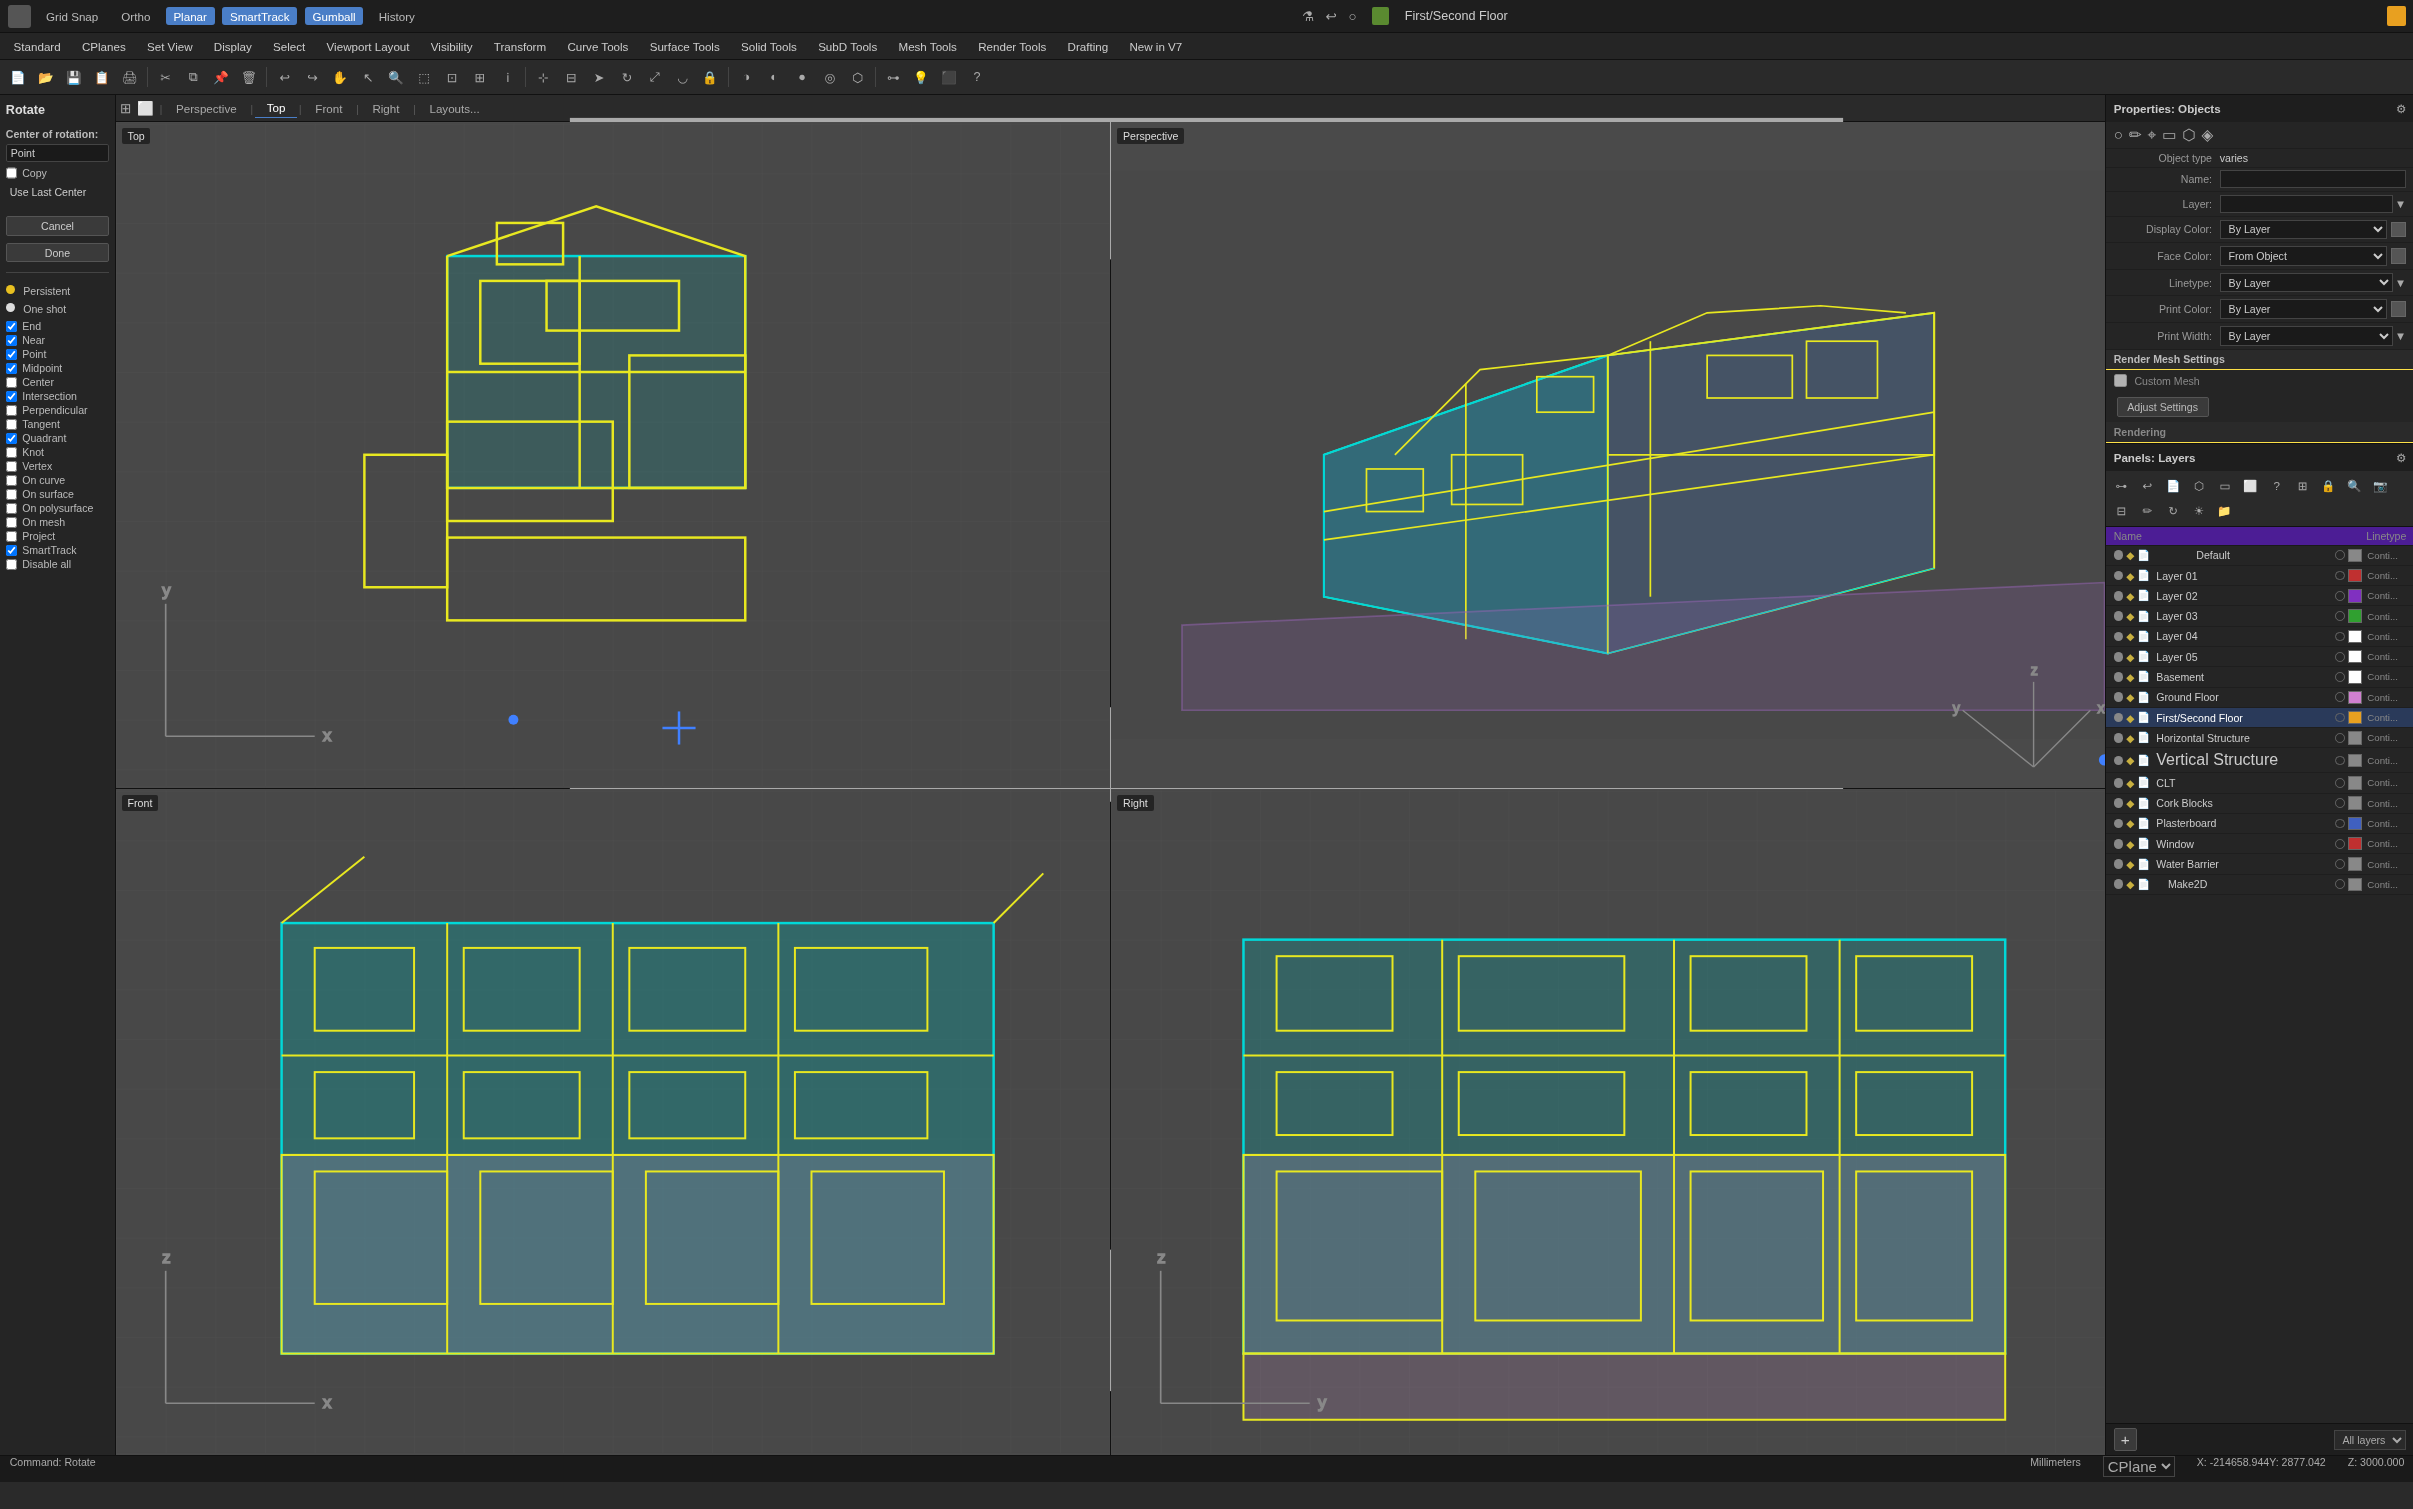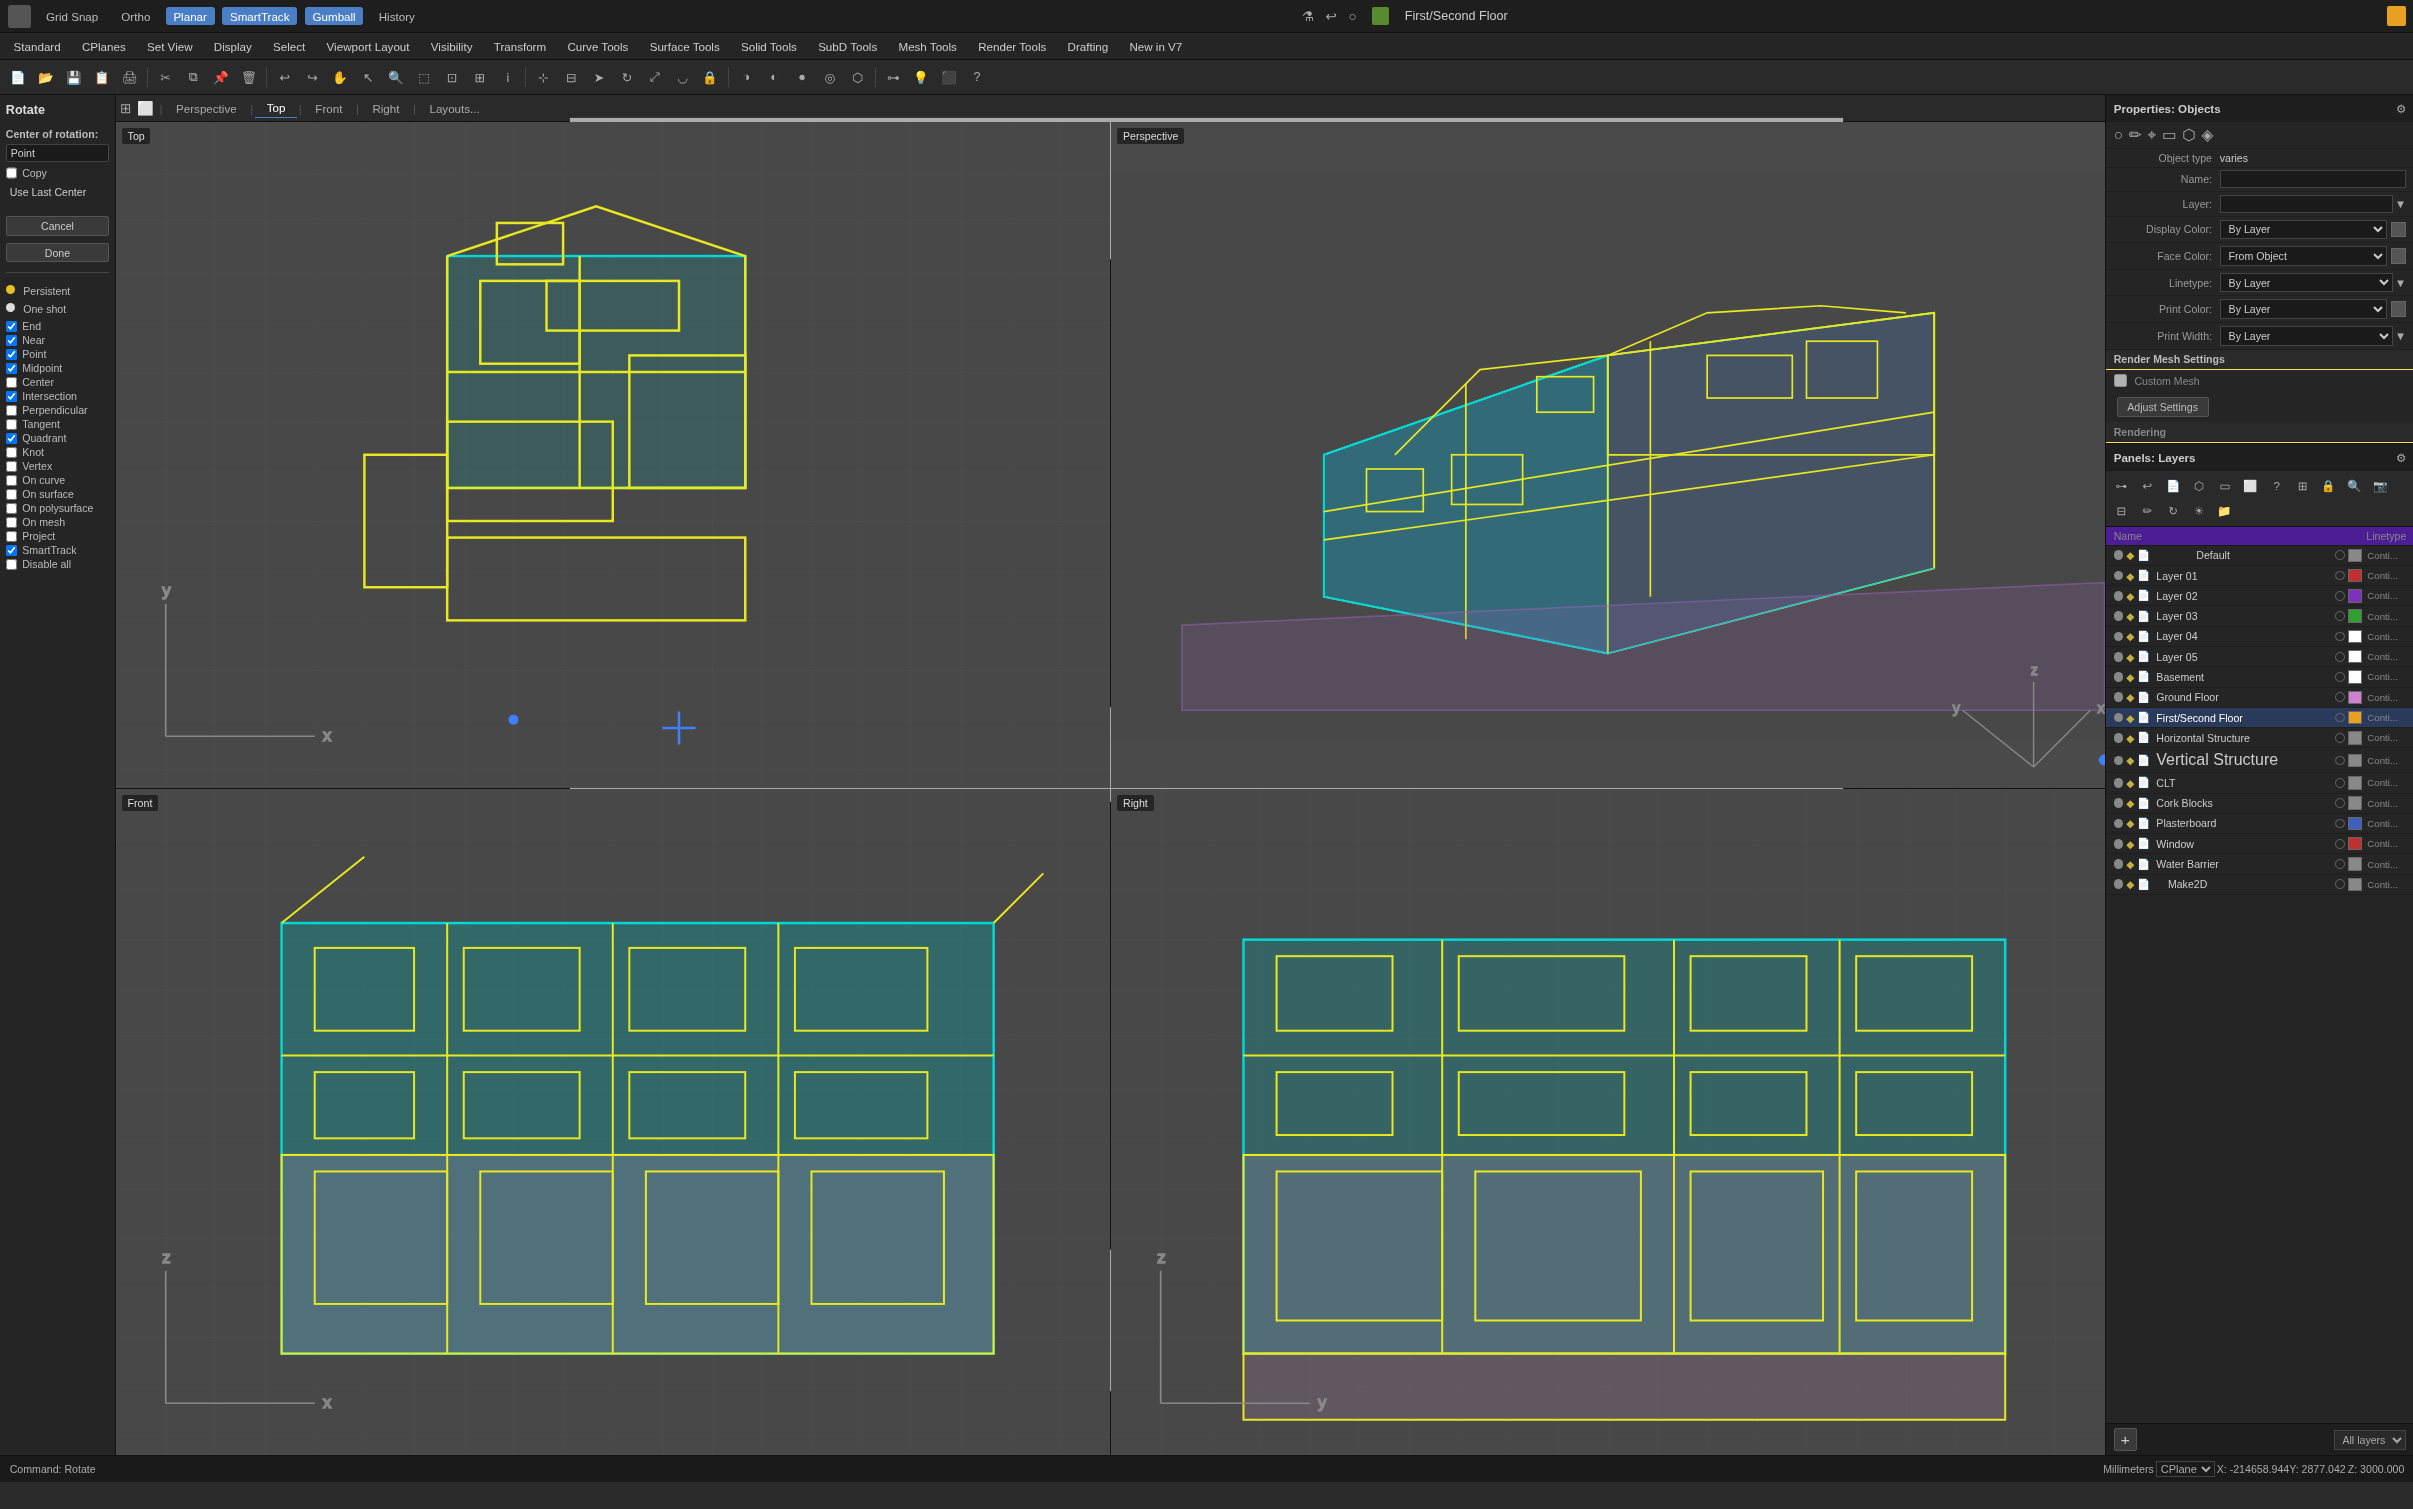--- a/index.html
+++ b/index.html
@@ -73,21 +73,21 @@
     .layer-row { display: flex; align-items: center; padding: 2.9px 7.7px; border-bottom: 1px solid #1e1e1e; cursor: pointer; }
     .layer-row.active { background: #2a3a5a; }
     .layer-icons { display: flex; align-items: center; gap: 2.9px; margin-right: 5.8px; }
     .layer-dot { width: 9.7px; height: 9.7px; border-radius: 50%; background: #aaa; }
     .layer-dot-gray { background: #888; }
     .layer-dot-blank { background: transparent; border: 1px solid #666; }
     .layer-linetype { font-size: 9.7px; color: #888; min-width: 39px; }
     .layers-footer { display: flex; align-items: center; padding: 3.9px 7.7px; background: #1e1e1e; border-top: 1px solid #111; }
 
     
-    .status-bar { display: flex; align-items: center; background: #1a1a1a; height: 27px; padding: 0 9.7px; border-top: 1px solid #111; font-size: 10.6px; color: #aaa; gap: 2px; }
+    .status-bar { display: flex; align-items: flex-start; background: #1a1a1a; height: 27px; padding: 0 9.7px; border-top: 1px solid #111; font-size: 10.6px; color: #aaa; gap: 22px; }
     .status-command { flex: 1; }
 
     
     svg { position: absolute; top: 0; left: 0; width: 100%; height: 100%; }
 
     
     ::-webkit-scrollbar { width: 7.7px; height: 7.7px; }
     ::-webkit-scrollbar-track { background: #1e1e1e; }
     ::-webkit-scrollbar-thumb { background: #555; border-radius: 3.9px; }
   </style>
@@ -834,19 +834,19 @@
           <option>All layers</option>
         </select>
       </div>
     </div>
   </div>
 </div>
 
 <div class="status-bar">
   <span class="status-command">Command: Rotate</span>
   <span>Millimeters</span>
-  <select style="background:#1a1a1a;border:1px solid #444;color:#aaa;font-size:11px;">
+  <select style="background:#1a1a1a;border:1px solid #444;color:#aaa;font-size:15px;">
     <option>CPlane</option>
   </select>
   <span>X: -214658.944Y: 2877.042</span>
   <span>Z: 3000.000</span>
 </div>
 
 
 </body></html>

